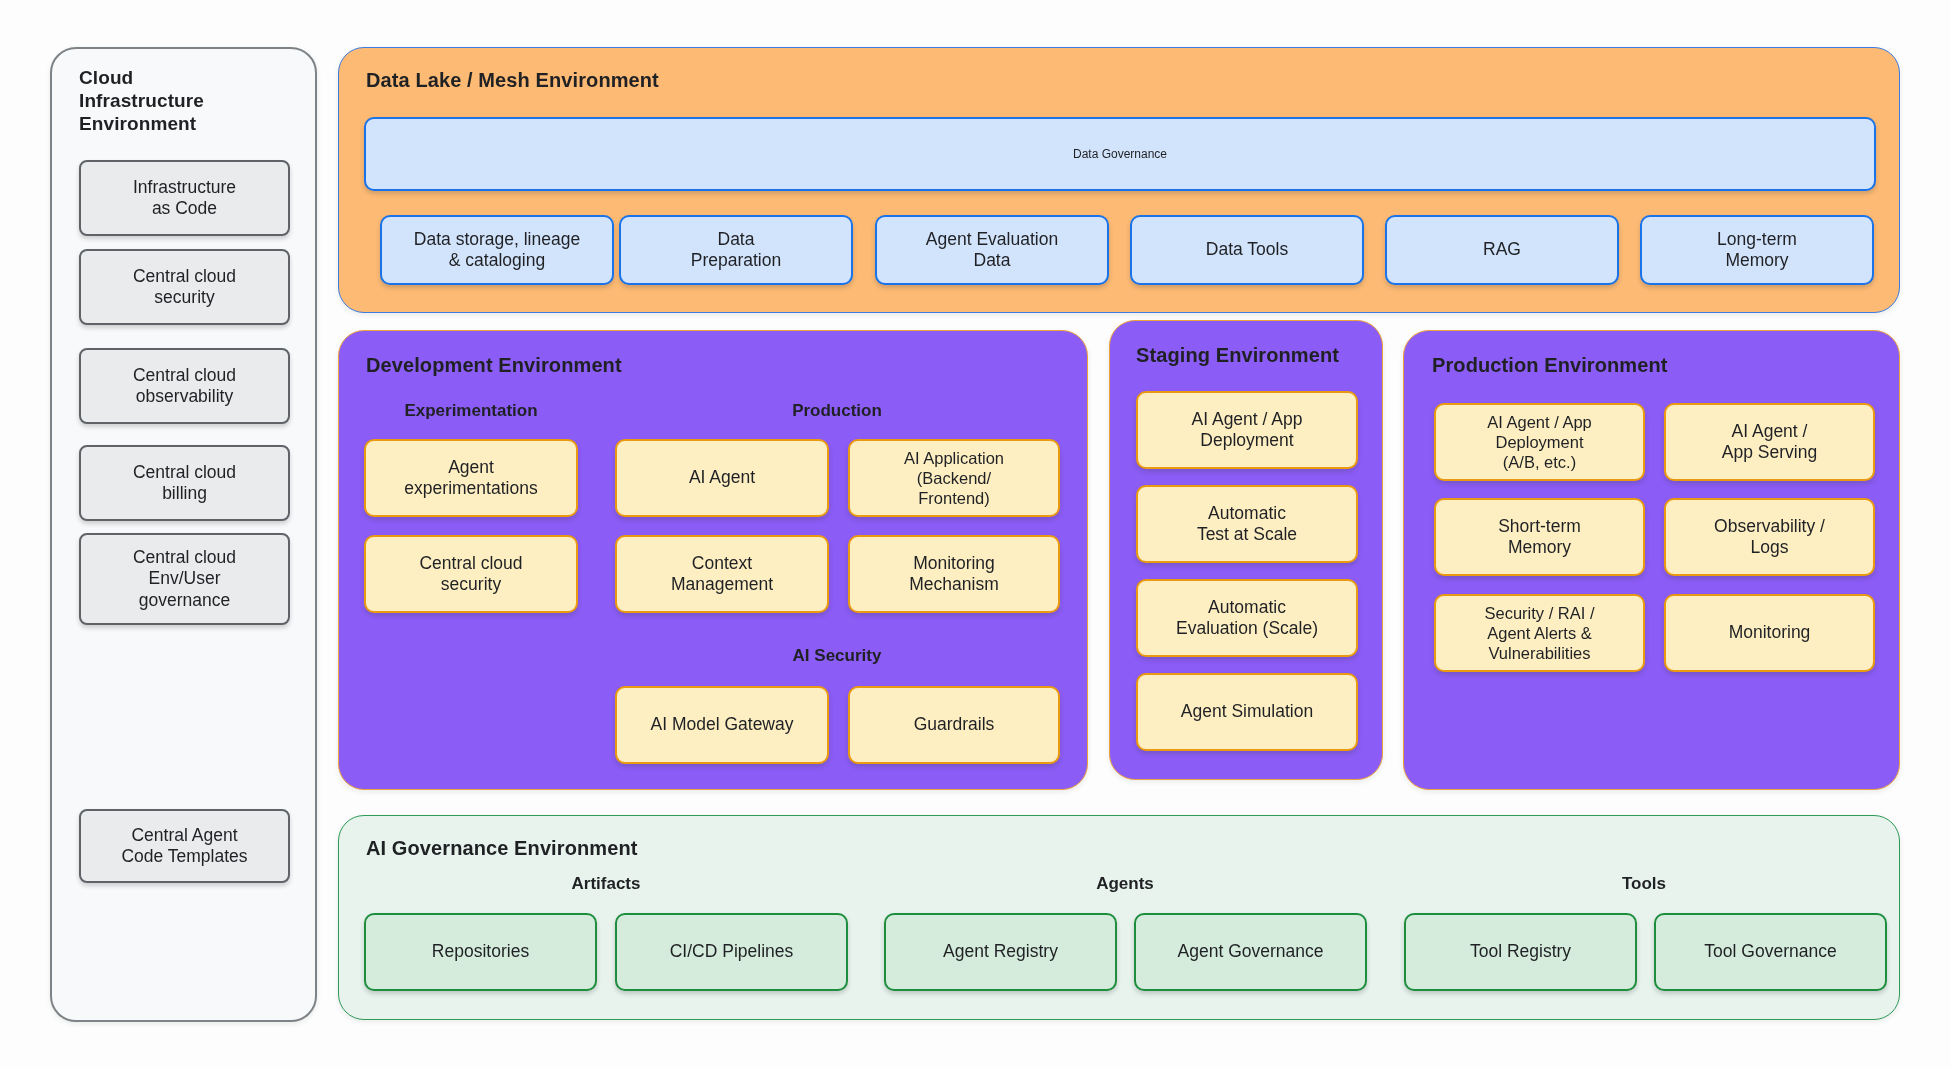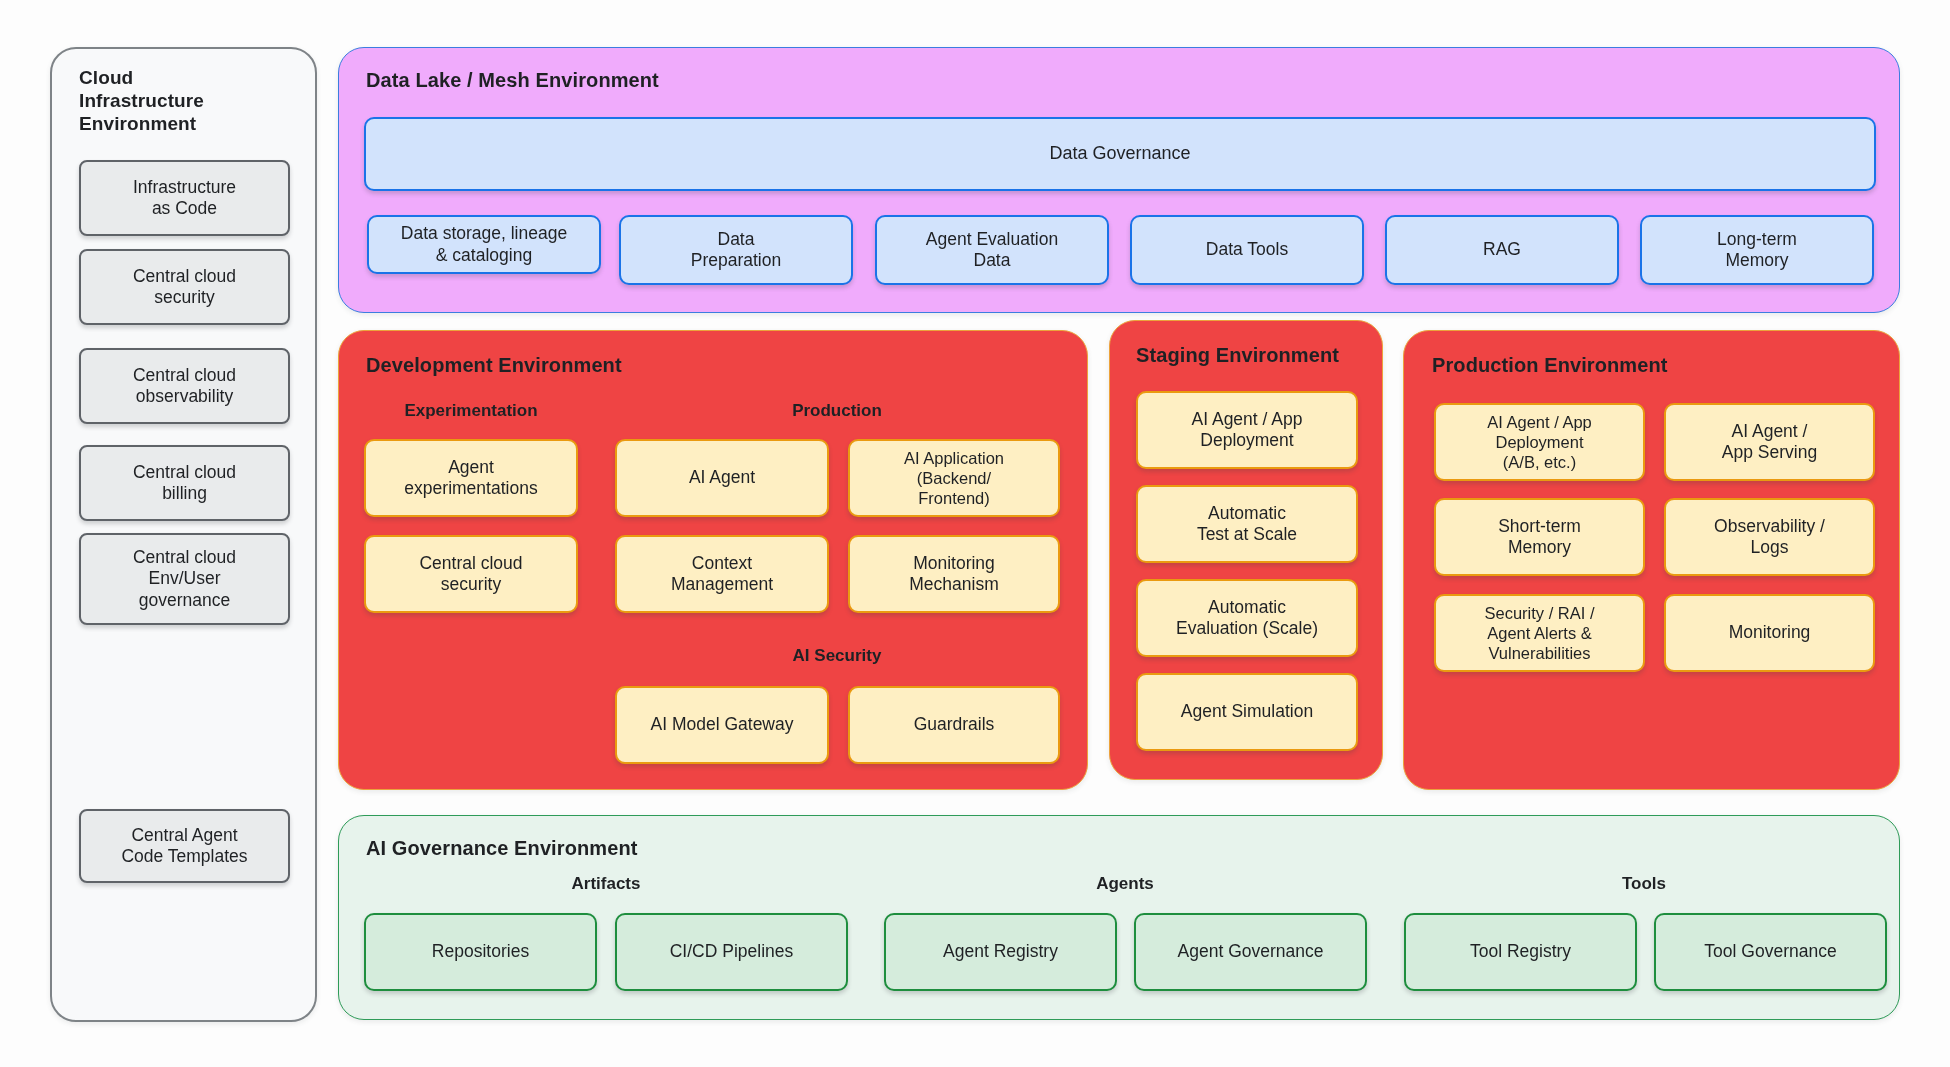--- a/index.html
+++ b/index.html
@@ -1,21 +1,21 @@
 <!DOCTYPE html>
 <html><head>
 <meta charset="utf-8">
 <style>
   html,body{margin:0;padding:0;background:#ffffff;}
   body{font-family:"Liberation Sans","DejaVu Sans",sans-serif;color:#1f2124;}
   .stage{position:relative;width:1950px;height:1067px;background:#fdfdfd;overflow:hidden;}
   .panel{position:absolute;box-sizing:border-box;border-radius:26px;box-shadow:0 2px 5px rgba(60,64,67,.10);}
   .panel-gray{background:#f8f9fa;border:2px solid #7e8387;}
-  .panel-blue{background:#f0abfc;border:1.5px solid #3c7de0;}
-  .panel-yellow{background:#ef4444;border:1.5px solid #eca33c;text-decoration:underline;}
+  .panel-blue{background:#fdba74;border:1.5px solid #3c7de0;}
+  .panel-yellow{background:#8b5cf6;border:1.5px solid #eca33c;text-decoration:underline;}
   .panel-green{background:#e7f3ec;border:1.5px solid #2e9b58;}
   .panel-title{position:absolute;font-size:20px;font-weight:700;white-space:pre-line;line-height:1.2;letter-spacing:.1px;}
   .group-label{position:absolute;font-size:17px;font-weight:700;transform:translateX(-50%);white-space:nowrap;}
   .b{position:absolute;box-sizing:border-box;border-radius:10px;border:2px solid;display:flex;align-items:center;justify-content:center;
      text-align:center;font-size:17.5px;line-height:1.22;padding:4px 8px;white-space:pre-line;
      box-shadow:0 3px 4px rgba(60,64,67,.22);}
   .b-gray{background:#e9ebec;border-color:#5f6368;border-radius:8px;}
   .b-blue{background:#d2e3fc;border-color:#1a73e8;}
   .b-yellow{background:#feefc3;border-color:#ea9a10;}
   .b-green{background:#d5ecdc;border-color:#1e8e3e;}
@@ -39,22 +39,22 @@
 billing</div>
     <div class="b b-gray" style="left:27px;top:484px;width:211px;height:92px;">Central cloud
 Env/User
 governance</div>
     <div class="b b-gray" style="left:27px;top:760px;width:211px;height:74px;">Central Agent
 Code Templates</div>
   </div>
 
   <div class="panel panel-blue" style="left:338px;top:47px;width:1562px;height:266px;">
     <div class="panel-title" style="left:27px;top:20px;">Data Lake / Mesh Environment</div>
-    <div class="b b-blue" style="left:25px;top:69px;width:1512px;height:74px;font-size:18px;">Data Governance</div>
-    <div class="b b-blue" style="left:28px;top:167px;width:234px;height:59px;">Data storage, lineage
+    <div class="b b-blue" style="left:25px;top:69px;width:1512px;height:74px;font-size:12px;">Data Governance</div>
+    <div class="b b-blue" style="left:41px;top:167px;width:234px;height:70px;">Data storage, lineage
 &amp; cataloging</div>
     <div class="b b-blue" style="left:280px;top:167px;width:234px;height:70px;">Data
 Preparation</div>
     <div class="b b-blue" style="left:536px;top:167px;width:234px;height:70px;">Agent Evaluation
 Data</div>
     <div class="b b-blue" style="left:791px;top:167px;width:234px;height:70px;">Data Tools</div>
     <div class="b b-blue" style="left:1046px;top:167px;width:234px;height:70px;">RAG</div>
     <div class="b b-blue" style="left:1301px;top:167px;width:234px;height:70px;">Long-term
 Memory</div>
   </div>

